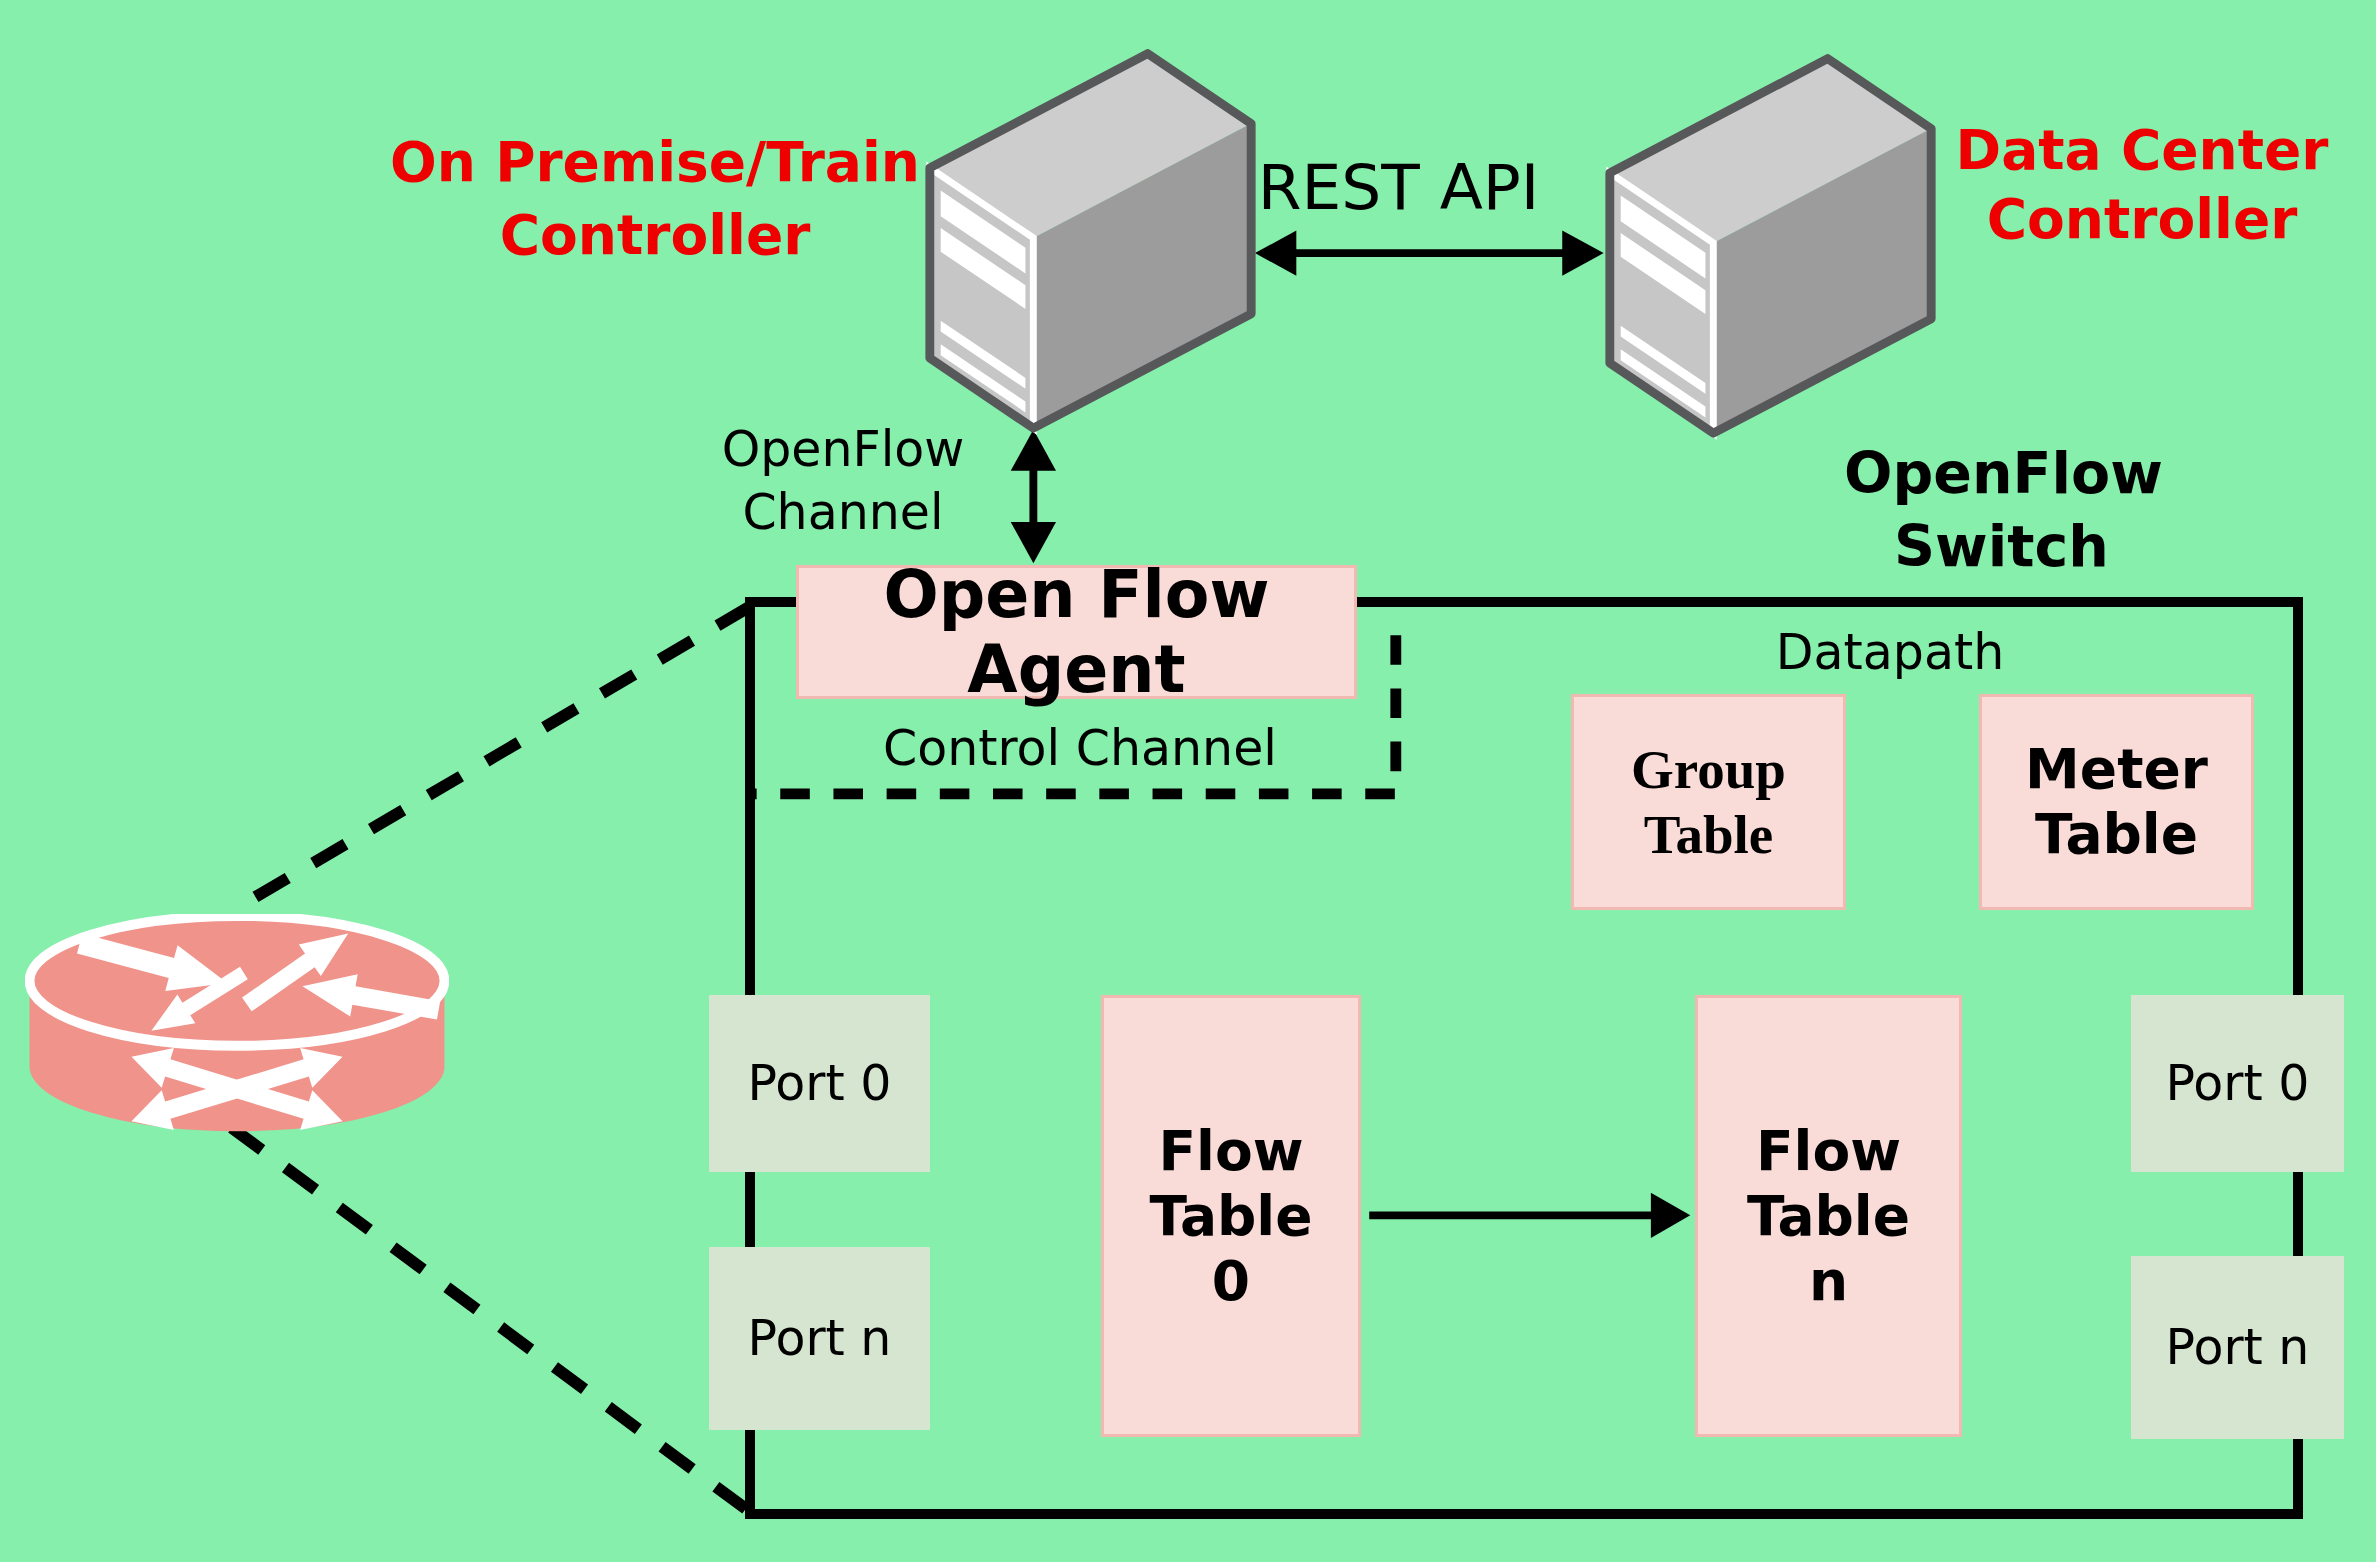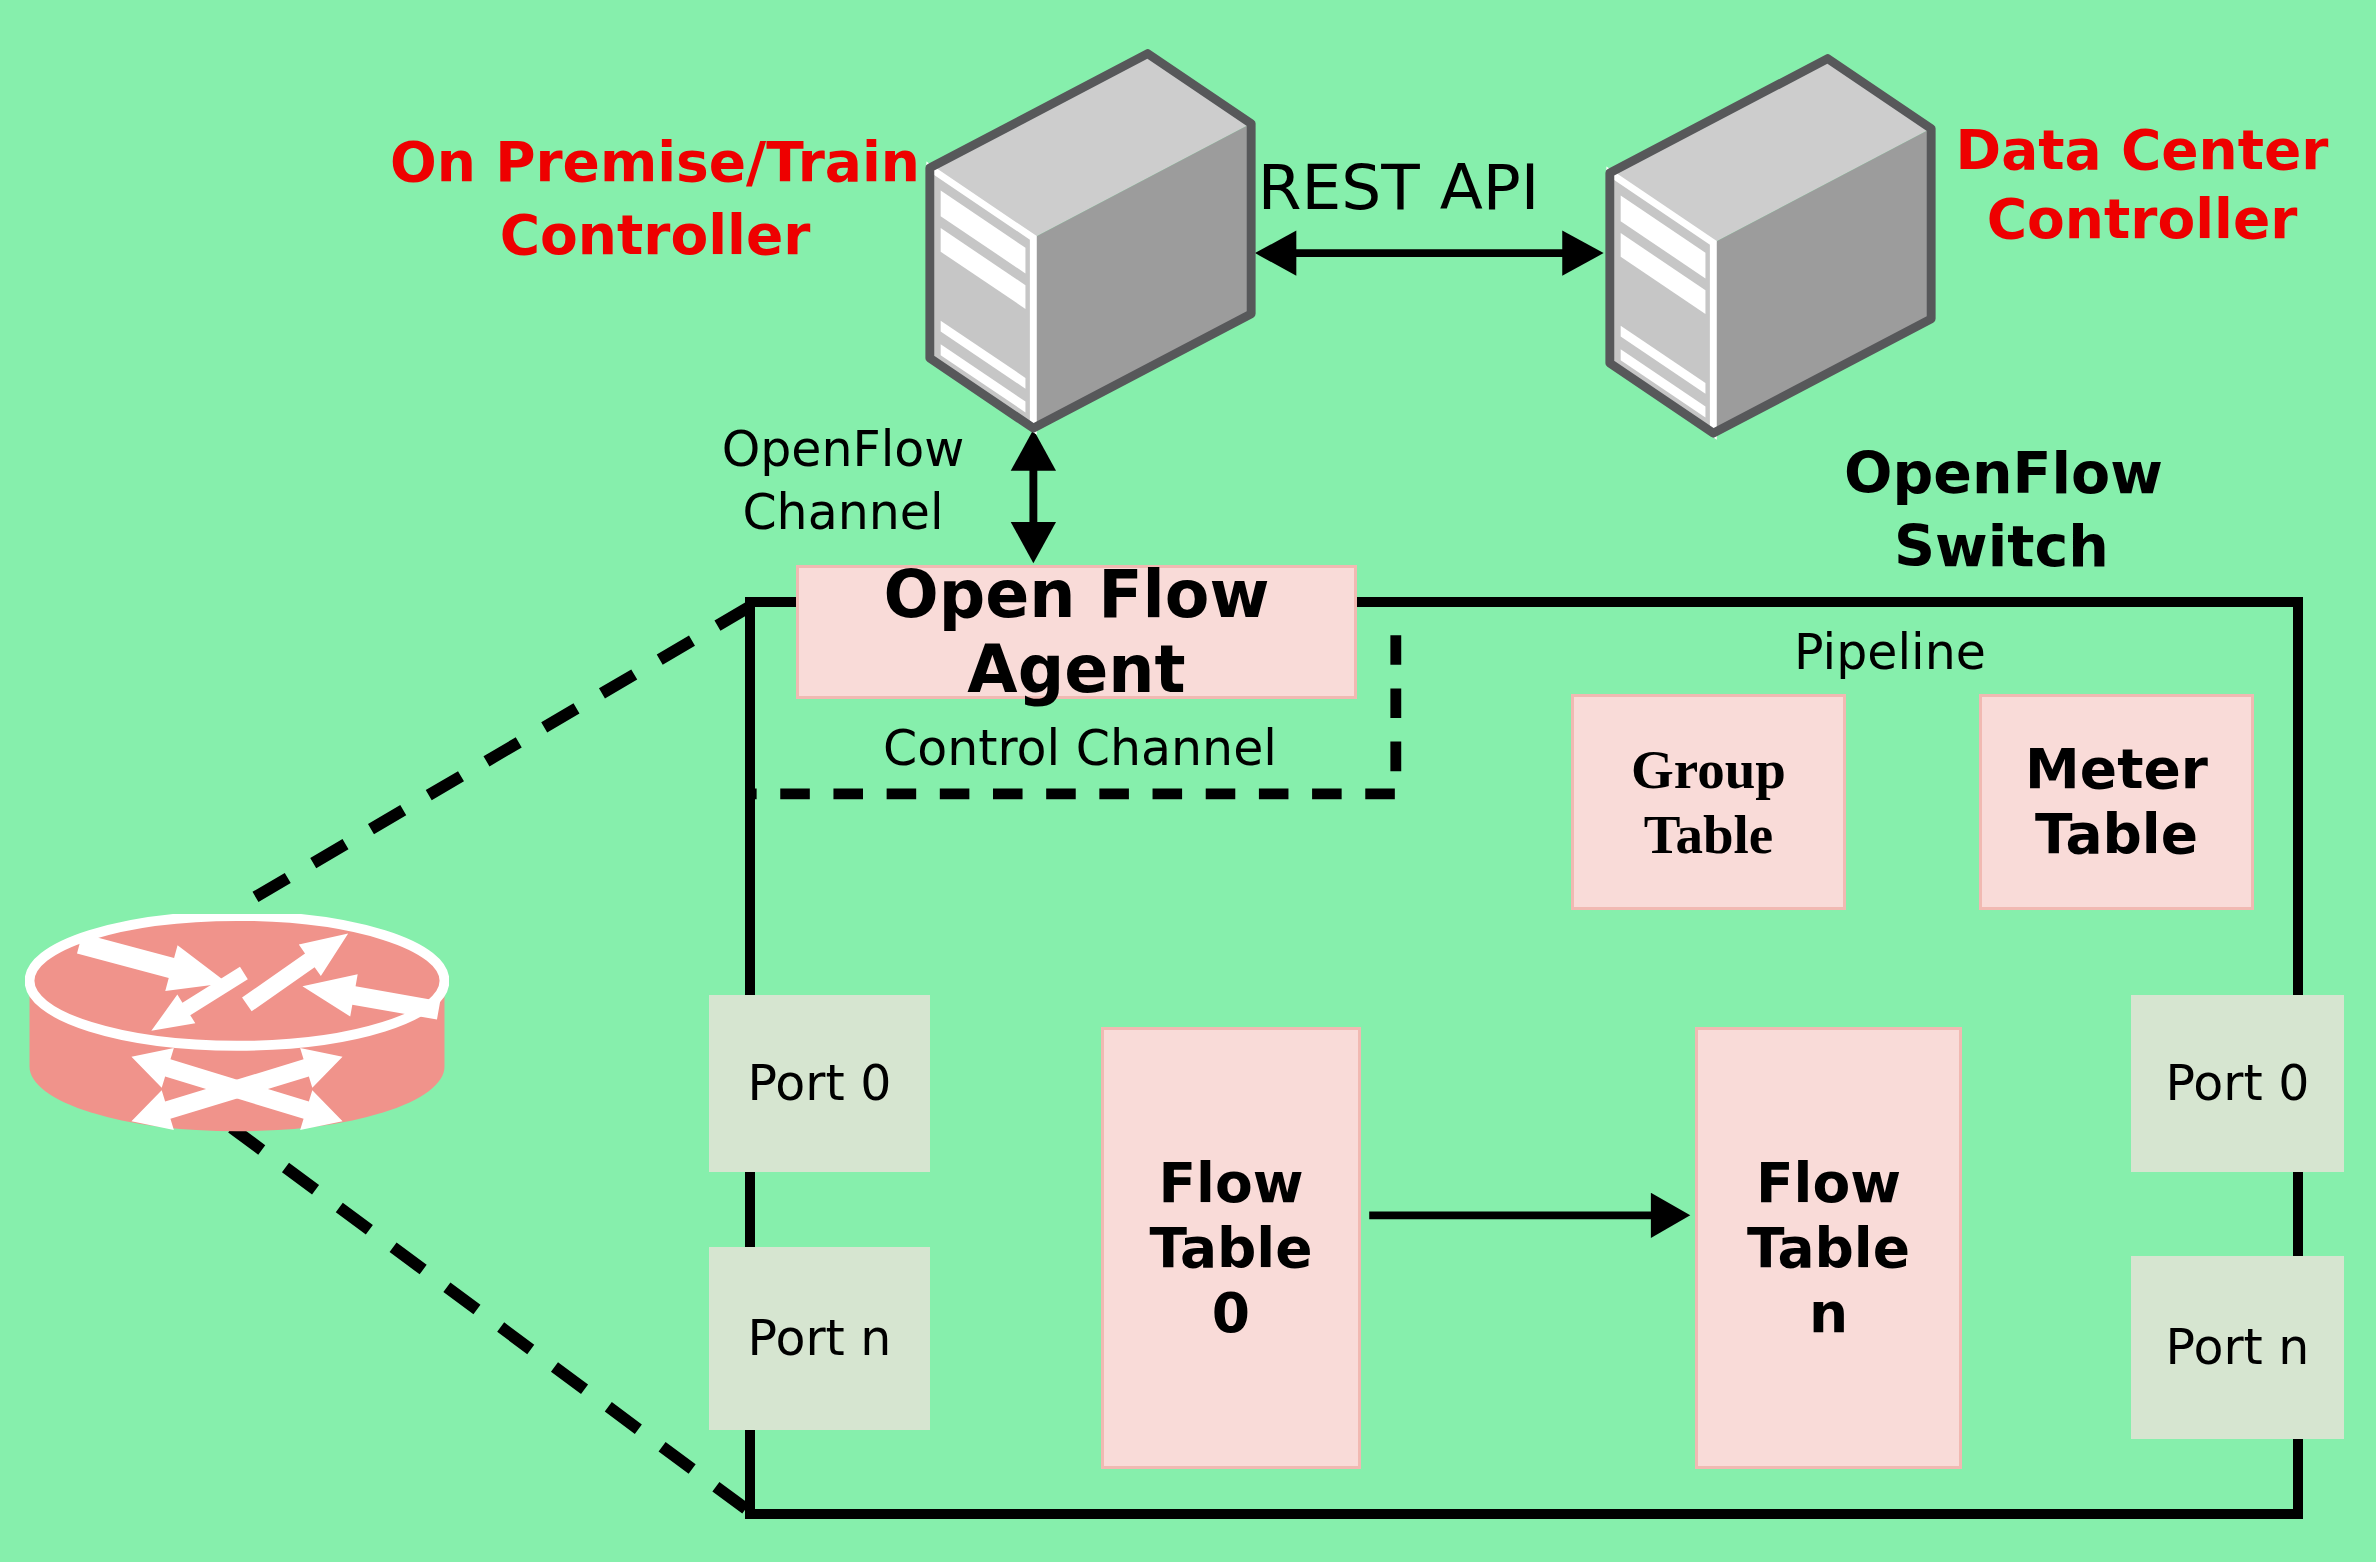--- a/index.html
+++ b/index.html
@@ -24,21 +24,21 @@
   .lbl.red{color:var(--red-label,#ee0000);font-weight:bold;font-size:55px;line-height:73px;}
   .lbl.big{font-size:57px;line-height:73px;}
 
   .box{position:absolute;z-index:3;display:flex;flex-direction:column;align-items:center;
        justify-content:center;text-align:center;box-sizing:border-box;}
   .pinkbox{background:var(--pink-fill,#f9dbd8);border:3.9px solid var(--pink-border,#f1b9b2);
            font-weight:bold;color:#000;}
   .greenbox{background:var(--green-fill,#d6e5d0);color:#000;font-size:49px;}
   .agent{left:796px;top:565px;width:561px;height:134px;font-size:65px;}
   .smalltable{width:275px;height:216px;font-size:55px;line-height:65px;}
-  .flowtable{top:995px;height:442px;font-size:55px;line-height:65px;margin-top:32px;}
+  .flowtable{top:995px;height:442px;font-size:55px;line-height:65px;}
 
   .icon-svg{position:absolute;z-index:4;}
 </style>
 </head>
 <body>
 
 <div id="canvas">
 
   <svg width="0" height="0" style="position:absolute" aria-hidden="true">
     <defs>
@@ -98,21 +98,21 @@
   <div class="lbl" style="left:705px;top:418px;width:276px;">
     <div>OpenFlow</div>
     <div>Channel</div>
   </div>
   <div class="lbl" style="left:867px;top:717px;width:426px;">Control Channel</div>
 
   <div class="lbl bold big" style="left:1844px;top:437px;width:315px;">
     <div>OpenFlow</div>
     <div>Switch</div>
   </div>
-  <div class="lbl" style="left:1762px;top:621px;width:256px;">Pipeline</div>
+  <div class="lbl" style="left:1762px;top:621px;width:256px;">Datapath</div>
 
   <div class="box pinkbox agent">
     <span>Open Flow Agent</span>
   </div>
 
   <div class="box pinkbox smalltable" style="left:1571px;top:694px;font-family:Liberation Serif, serif;">
     <div>Group</div>
     <div>Table</div>
   </div>
   <div class="box pinkbox smalltable" style="left:1979px;top:694px;">

